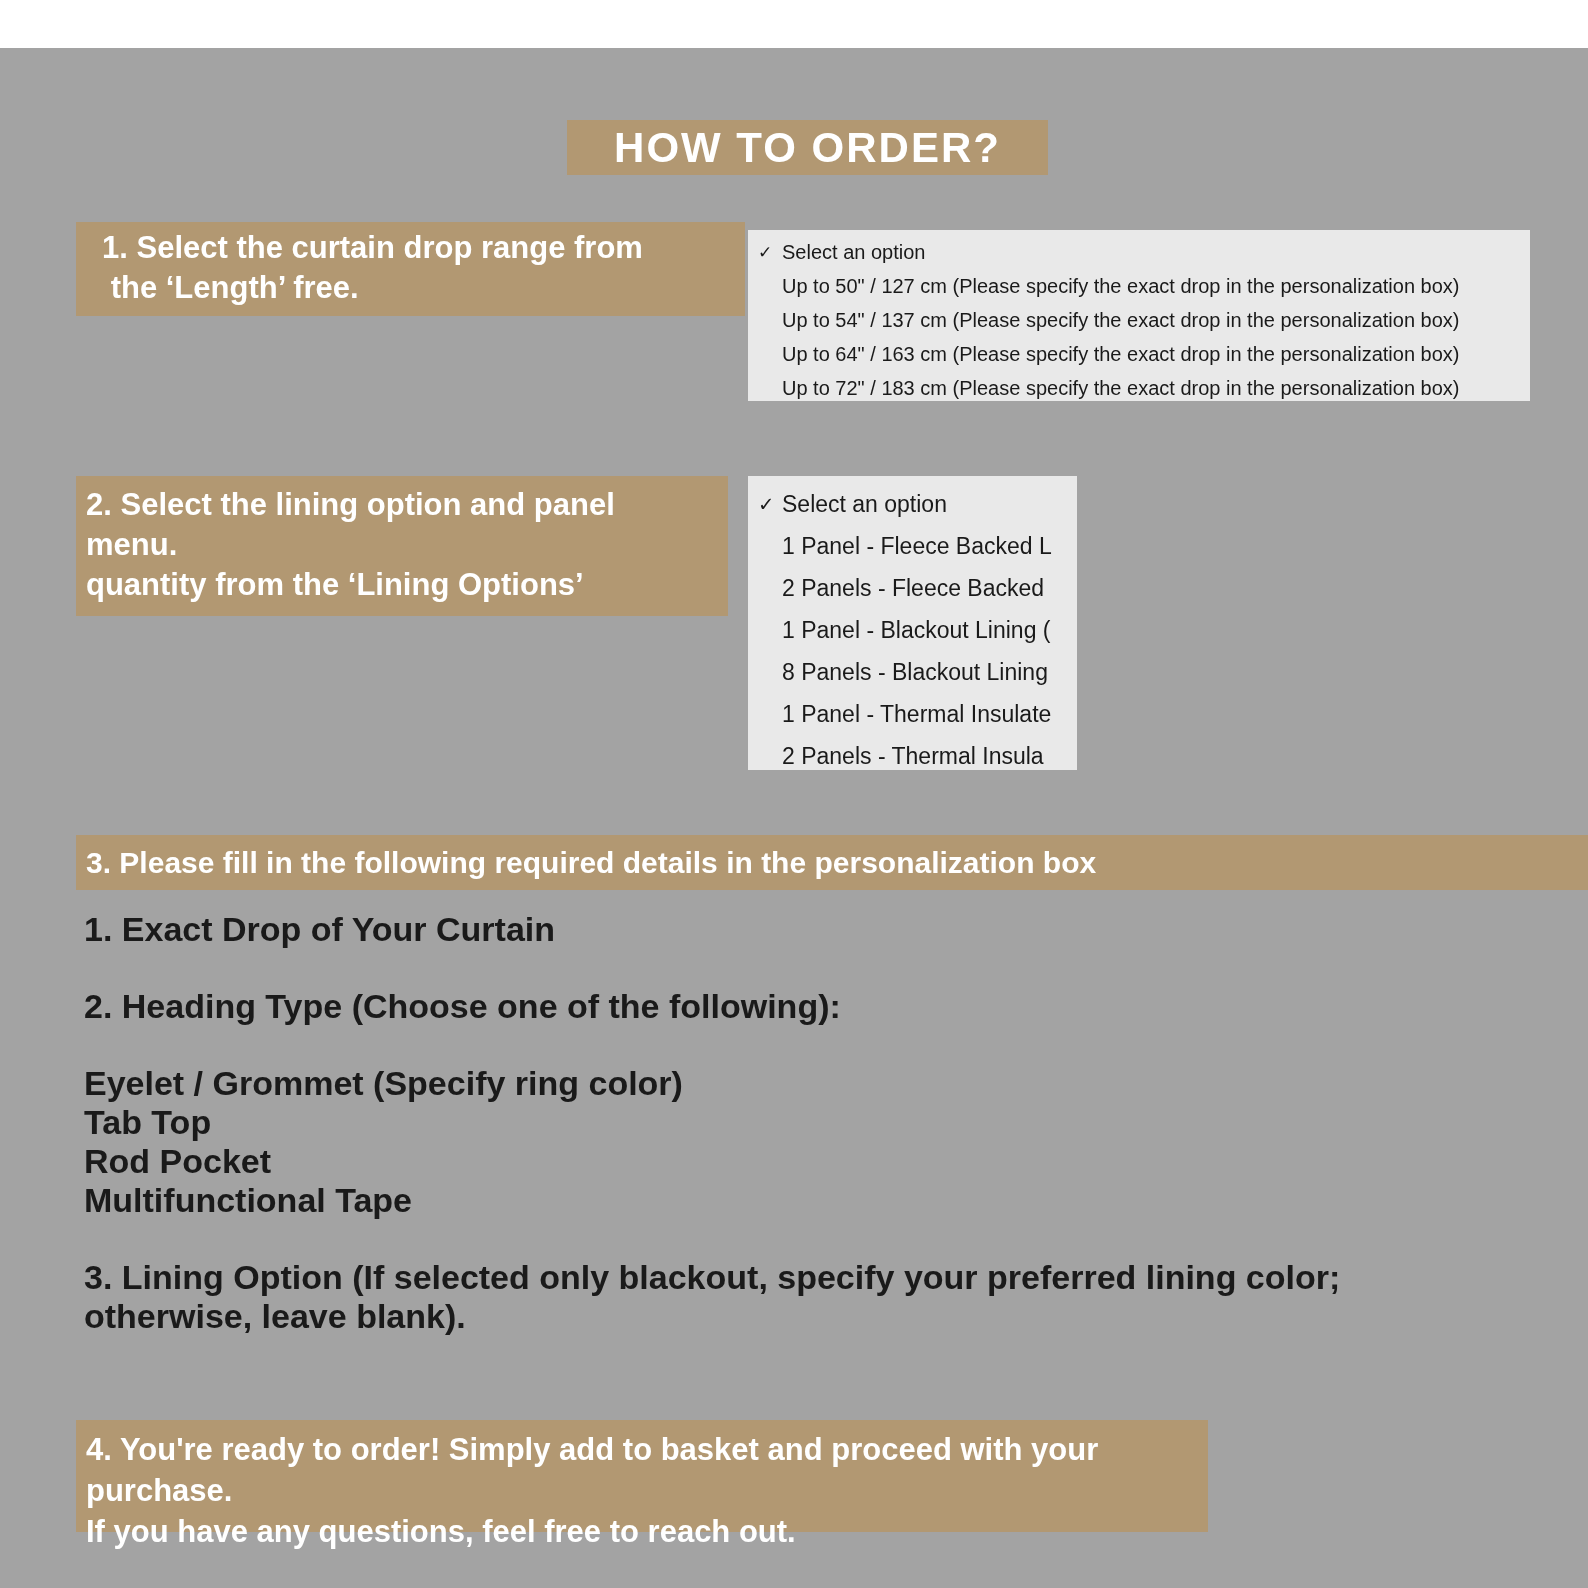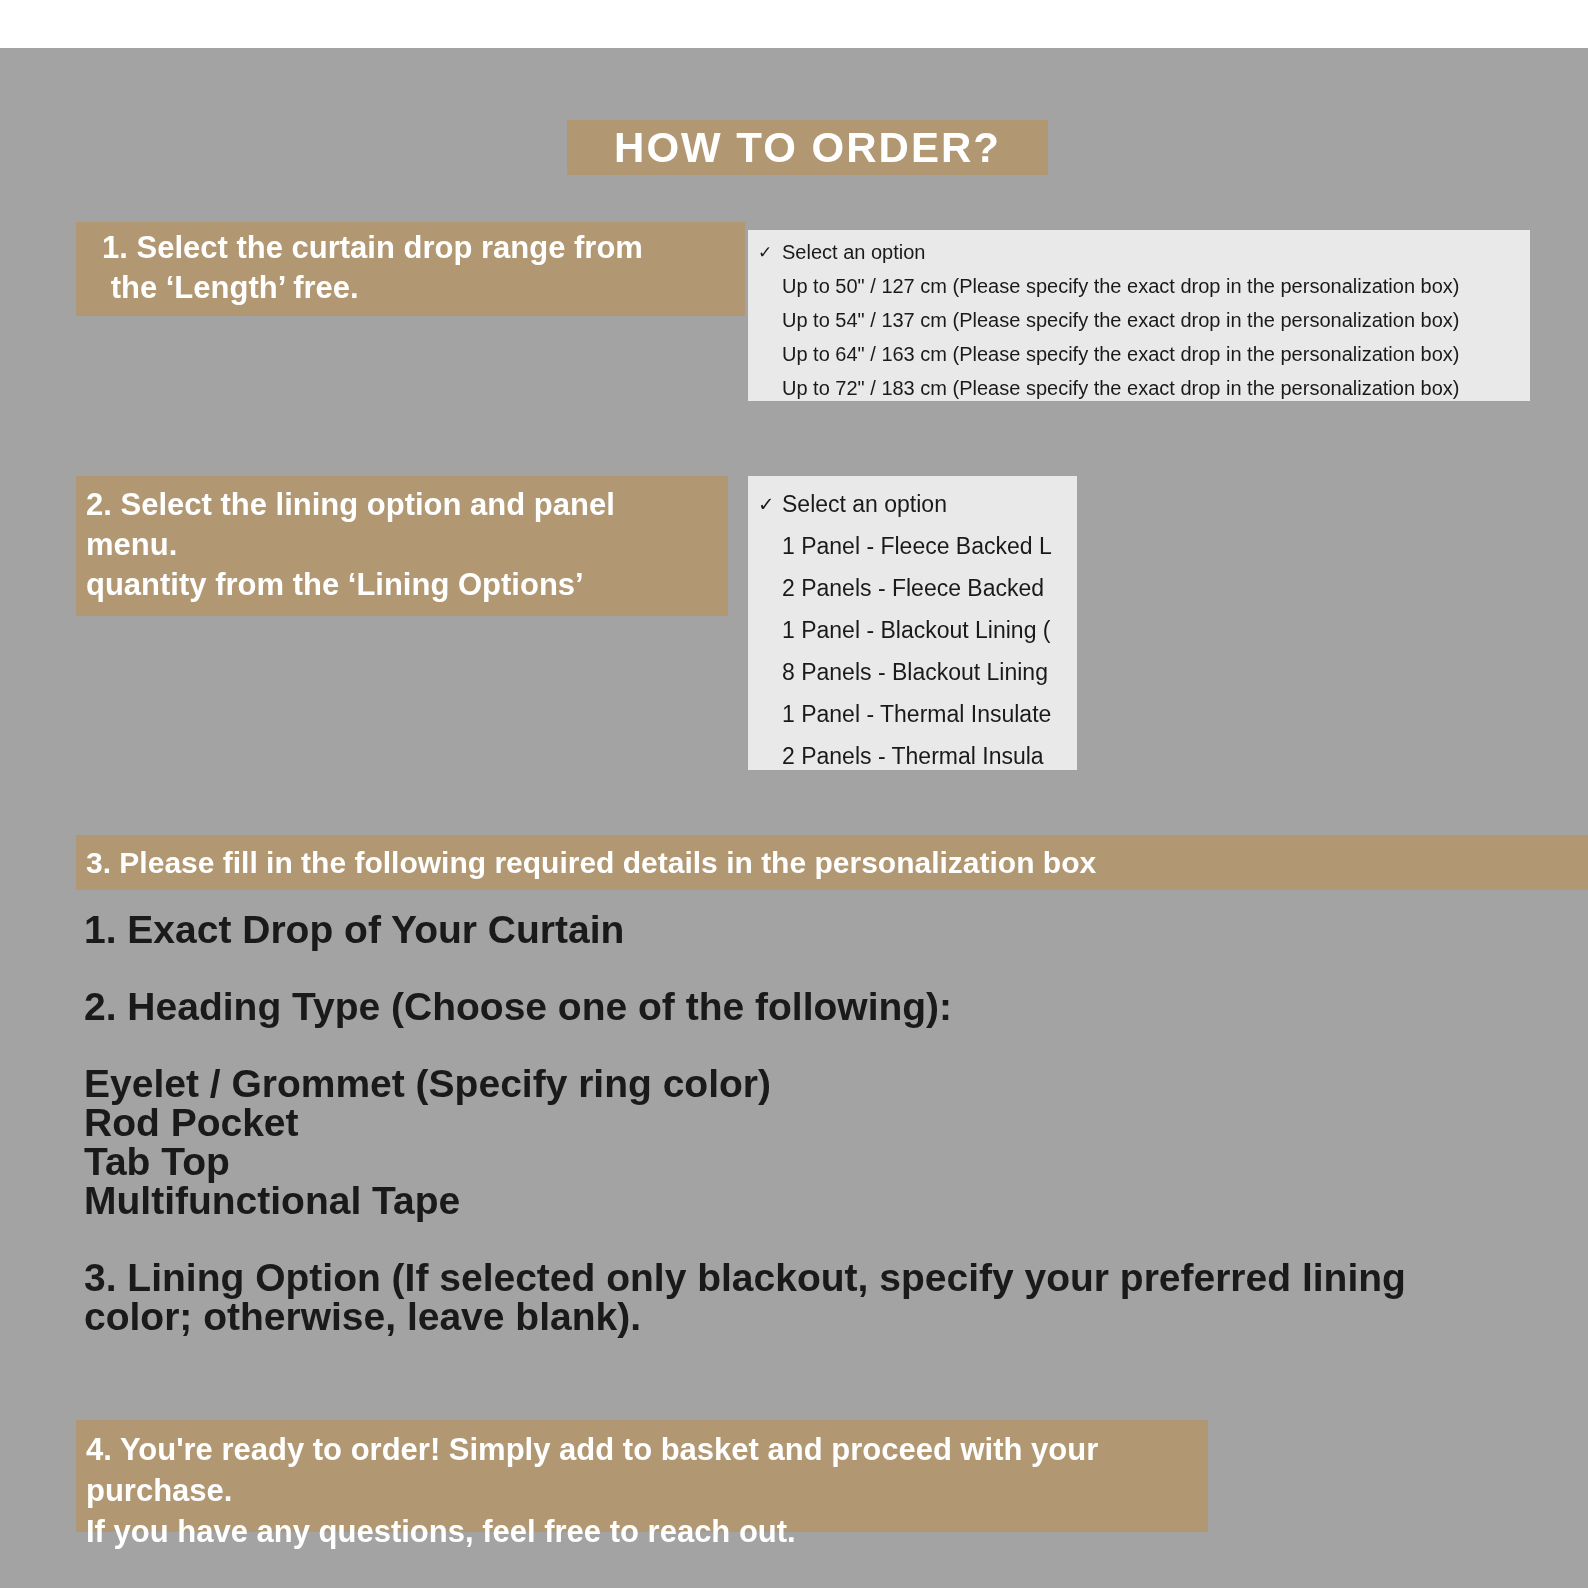--- a/index.html
+++ b/index.html
@@ -81,21 +81,21 @@
     width:24px;flex:0 0 24px;
     font-size:0.85em;
   }
   .dd-label{white-space:nowrap;}
   
   .details{
     position:absolute;
     left:84px;top:862px;width:1430px;
     color:var(--text-dark,#1a1a1a);
     font-weight:700;
-    font-size:39px;line-height:39px;
+    font-size:34px;line-height:39px;
   }
   .details p{margin:0;}
   .details .gap{margin-top:38px;}
   .details .wrap-narrow{max-width:1330px;}
 </style>
 </head>
 <body>
 
 <div class="canvas">
 
@@ -169,22 +169,22 @@
   </div>
 
   <div class="banner step3-banner">
     <span>3. Please fill in the following required details in the personalization box</span>
   </div>
 
   <div class="details">
     <p>1. Exact Drop of Your Curtain</p>
     <p class="gap">2. Heading Type (Choose one of the following):</p>
     <p class="gap">Eyelet / Grommet (Specify ring color)</p>
+    <p>Tab Top</p>
     <p>Rod Pocket</p>
-    <p>Tab Top</p>
     <p>Multifunctional Tape</p>
     <p class="gap wrap-narrow">3. Lining Option (If selected only blackout, specify your preferred lining color; otherwise, leave blank).</p>
   </div>
 
   <div class="banner step4-banner">
     <span class="banner-line">4. You're ready to order! Simply add to basket and proceed with your purchase.</span>
     <span class="banner-line">If you have any questions, feel free to reach out.</span>
   </div>
 
 </div>

